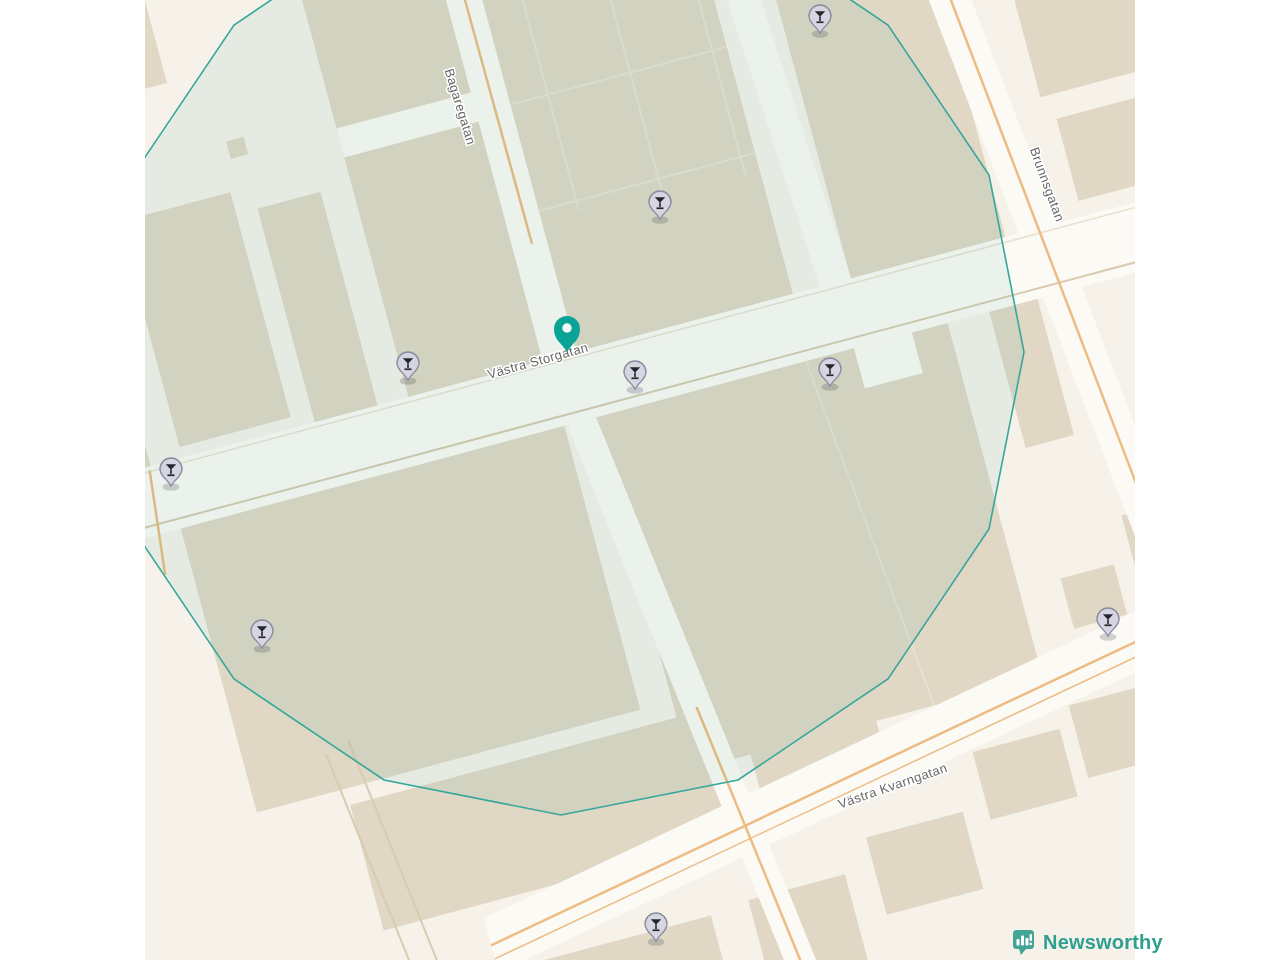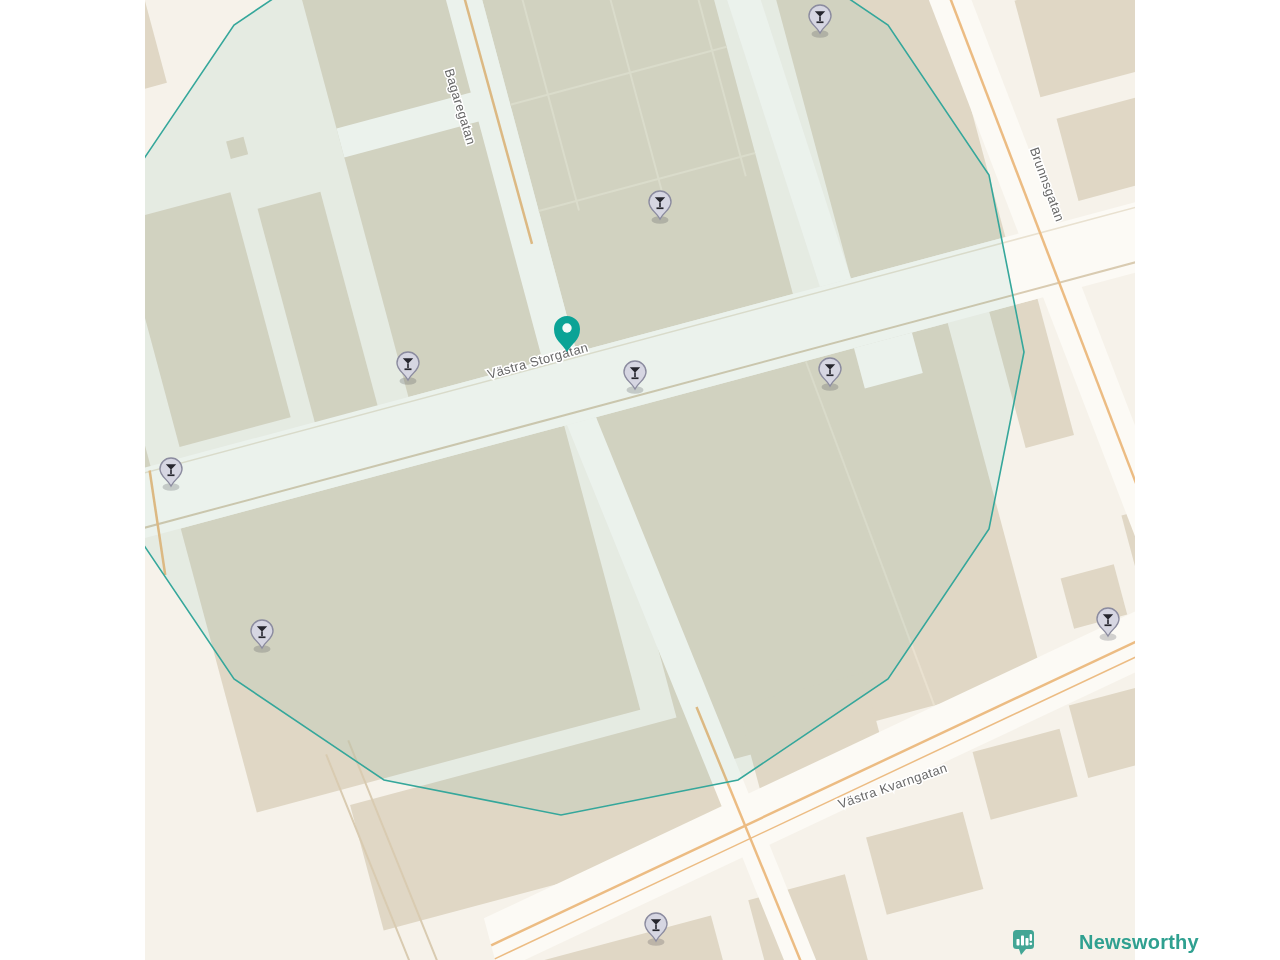--- a/index.html
+++ b/index.html
@@ -9,21 +9,21 @@
   .block{fill:#e0d7c5;}
   .street{fill:#fcfaf5;}
   .street-label{fill:#696969;font-size:13px;letter-spacing:.4px;
     stroke:#ffffff;stroke-width:3px;paint-order:stroke;text-anchor:middle;}
   .casing-orange{stroke:#ecbc83;fill:none;}
   .line-tan{stroke:#d9cbb1;fill:none;}
   .line-faint{stroke:#e9e1d0;fill:none;}
   .inner-grid{stroke:#eae2d1;fill:none;}
   #radius-circle{fill:rgba(26,153,135,0.075);stroke:#35a79b;stroke-width:1.6;}
   #logo{position:absolute;left:1012px;top:929px;display:flex;align-items:center;gap:7px;cursor:pointer;}
-  #logo-text{color:#2fa090;font-size:20px;font-weight:700;letter-spacing:.2px;margin-left:36px;}
+  #logo-text{color:#2fa090;font-size:20px;font-weight:700;letter-spacing:.2px;}
 </style>
 </head>
 <body>
 
 <div id="map-viewport">
   <svg id="map-svg" width="990" height="960" viewBox="145 0 990 960" xmlns="http://www.w3.org/2000/svg">
     <defs>
       <g id="pin-bar">
         <ellipse cx="0" cy="1" rx="8.5" ry="3.8" fill="rgba(60,60,70,0.22)"></ellipse>
         <path d="M0,0 C-4,-7.5 -11,-9.5 -11,-17 A11,11 0 1 1 11,-17 C11,-9.5 4,-7.5 0,0 Z" fill="#d6d6e2" stroke="#8b8b9f" stroke-width="1.4"></path>

